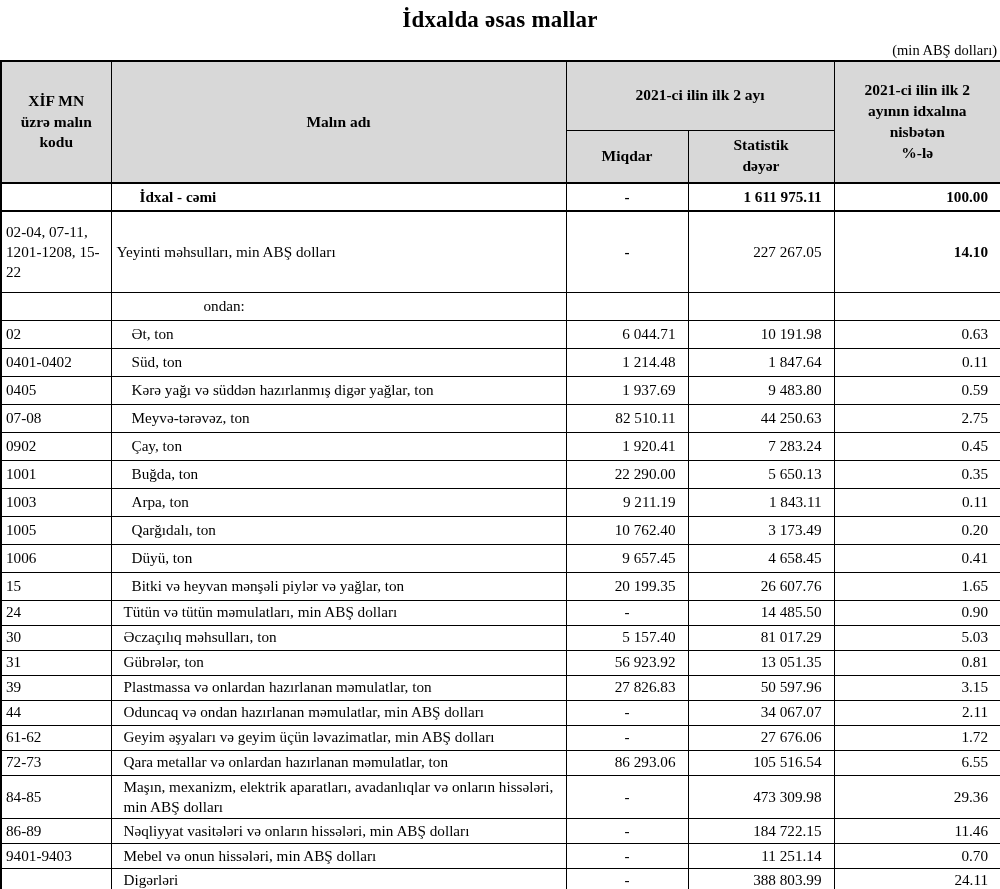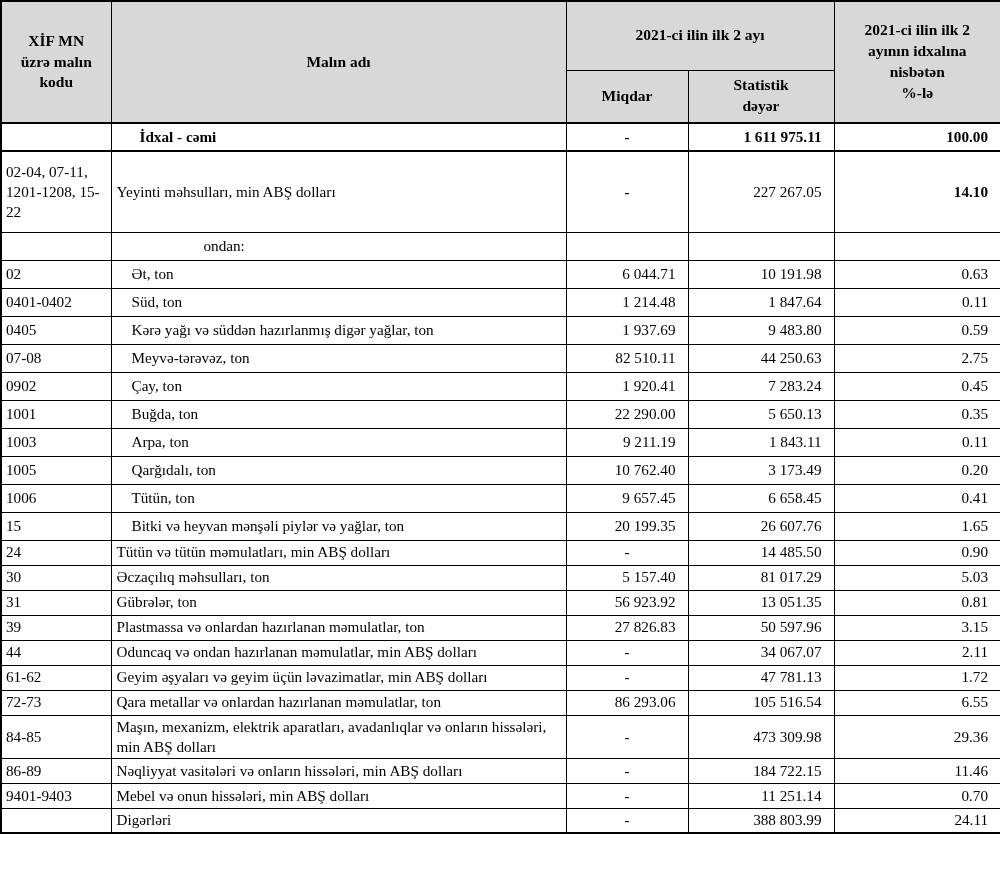--- a/index.html
+++ b/index.html
@@ -58,26 +58,28 @@
   tr.total { height: 28px; }
   tr.total td { font-weight: bold; border-bottom: 2px solid #000; }
   tr.total td.c-name { padding-left: 28px; margin-left: 28px; }
   tr.food { height: 81px; margin-top: 8px; }
   tr.food td.c-qty, tr.food td.c-share { font-weight: bold; }
   tr.ondan { height: 28px; padding-left: 24px; }
   tr.ondan td.c-name { padding-left: 92px; }
   tr.sub { height: 28px; }
   tr.sub td.c-name { padding-left: 20px; }
   tr.main { height: 25px; font-family: Liberation Serif, serif; }
-  tr.main td.c-name { padding-left: 5px; }
+  tr.main td.c-name { padding-left: 12px; }
 </style>
 </head>
 <body>
 
 <div class="page">
+  <div class="title">İdxalda əsas mallar</div>
+  <div class="unit-note">(min ABŞ dolları)</div>
 
   <table class="goods">
     <colgroup>
       <col style="width:110px">
       <col style="width:455px">
       <col style="width:122px">
       <col style="width:146px">
       <col style="width:167px">
     </colgroup>
     <thead>
@@ -170,23 +172,23 @@
         </tr>
         <tr class="sub">
           <td class="c-code">1005</td>
           <td class="c-name">Qarğıdalı, ton</td>
           <td class="c-qty">10 762.40</td>
           <td class="c-value">3 173.49</td>
           <td class="c-share">0.20</td>
         </tr>
         <tr class="sub">
           <td class="c-code">1006</td>
-          <td class="c-name">Tütün, ton</td>
+          <td class="c-name">Düyü, ton</td>
           <td class="c-qty">9 657.45</td>
-          <td class="c-value">6 658.45</td>
+          <td class="c-value">4 658.45</td>
           <td class="c-share">0.41</td>
         </tr>
         <tr class="sub">
           <td class="c-code">15</td>
           <td class="c-name">Bitki və heyvan mənşəli piylər və yağlar, ton</td>
           <td class="c-qty">20 199.35</td>
           <td class="c-value">26 607.76</td>
           <td class="c-share">1.65</td>
         </tr>
         <tr class="main">
@@ -221,21 +223,21 @@
           <td class="c-code">44</td>
           <td class="c-name">Oduncaq və ondan hazırlanan məmulatlar, min ABŞ dolları</td>
           <td class="c-qty dash">-</td>
           <td class="c-value">34 067.07</td>
           <td class="c-share">2.11</td>
         </tr>
         <tr class="main">
           <td class="c-code">61-62</td>
           <td class="c-name">Geyim əşyaları və geyim üçün ləvazimatlar, min ABŞ dolları</td>
           <td class="c-qty dash">-</td>
-          <td class="c-value">47 781.13</td>
+          <td class="c-value">27 676.06</td>
           <td class="c-share">1.72</td>
         </tr>
         <tr class="main">
           <td class="c-code">72-73</td>
           <td class="c-name">Qara metallar və onlardan hazırlanan məmulatlar, ton</td>
           <td class="c-qty">86 293.06</td>
           <td class="c-value">105 516.54</td>
           <td class="c-share">6.55</td>
         </tr>
         <tr class="main">

